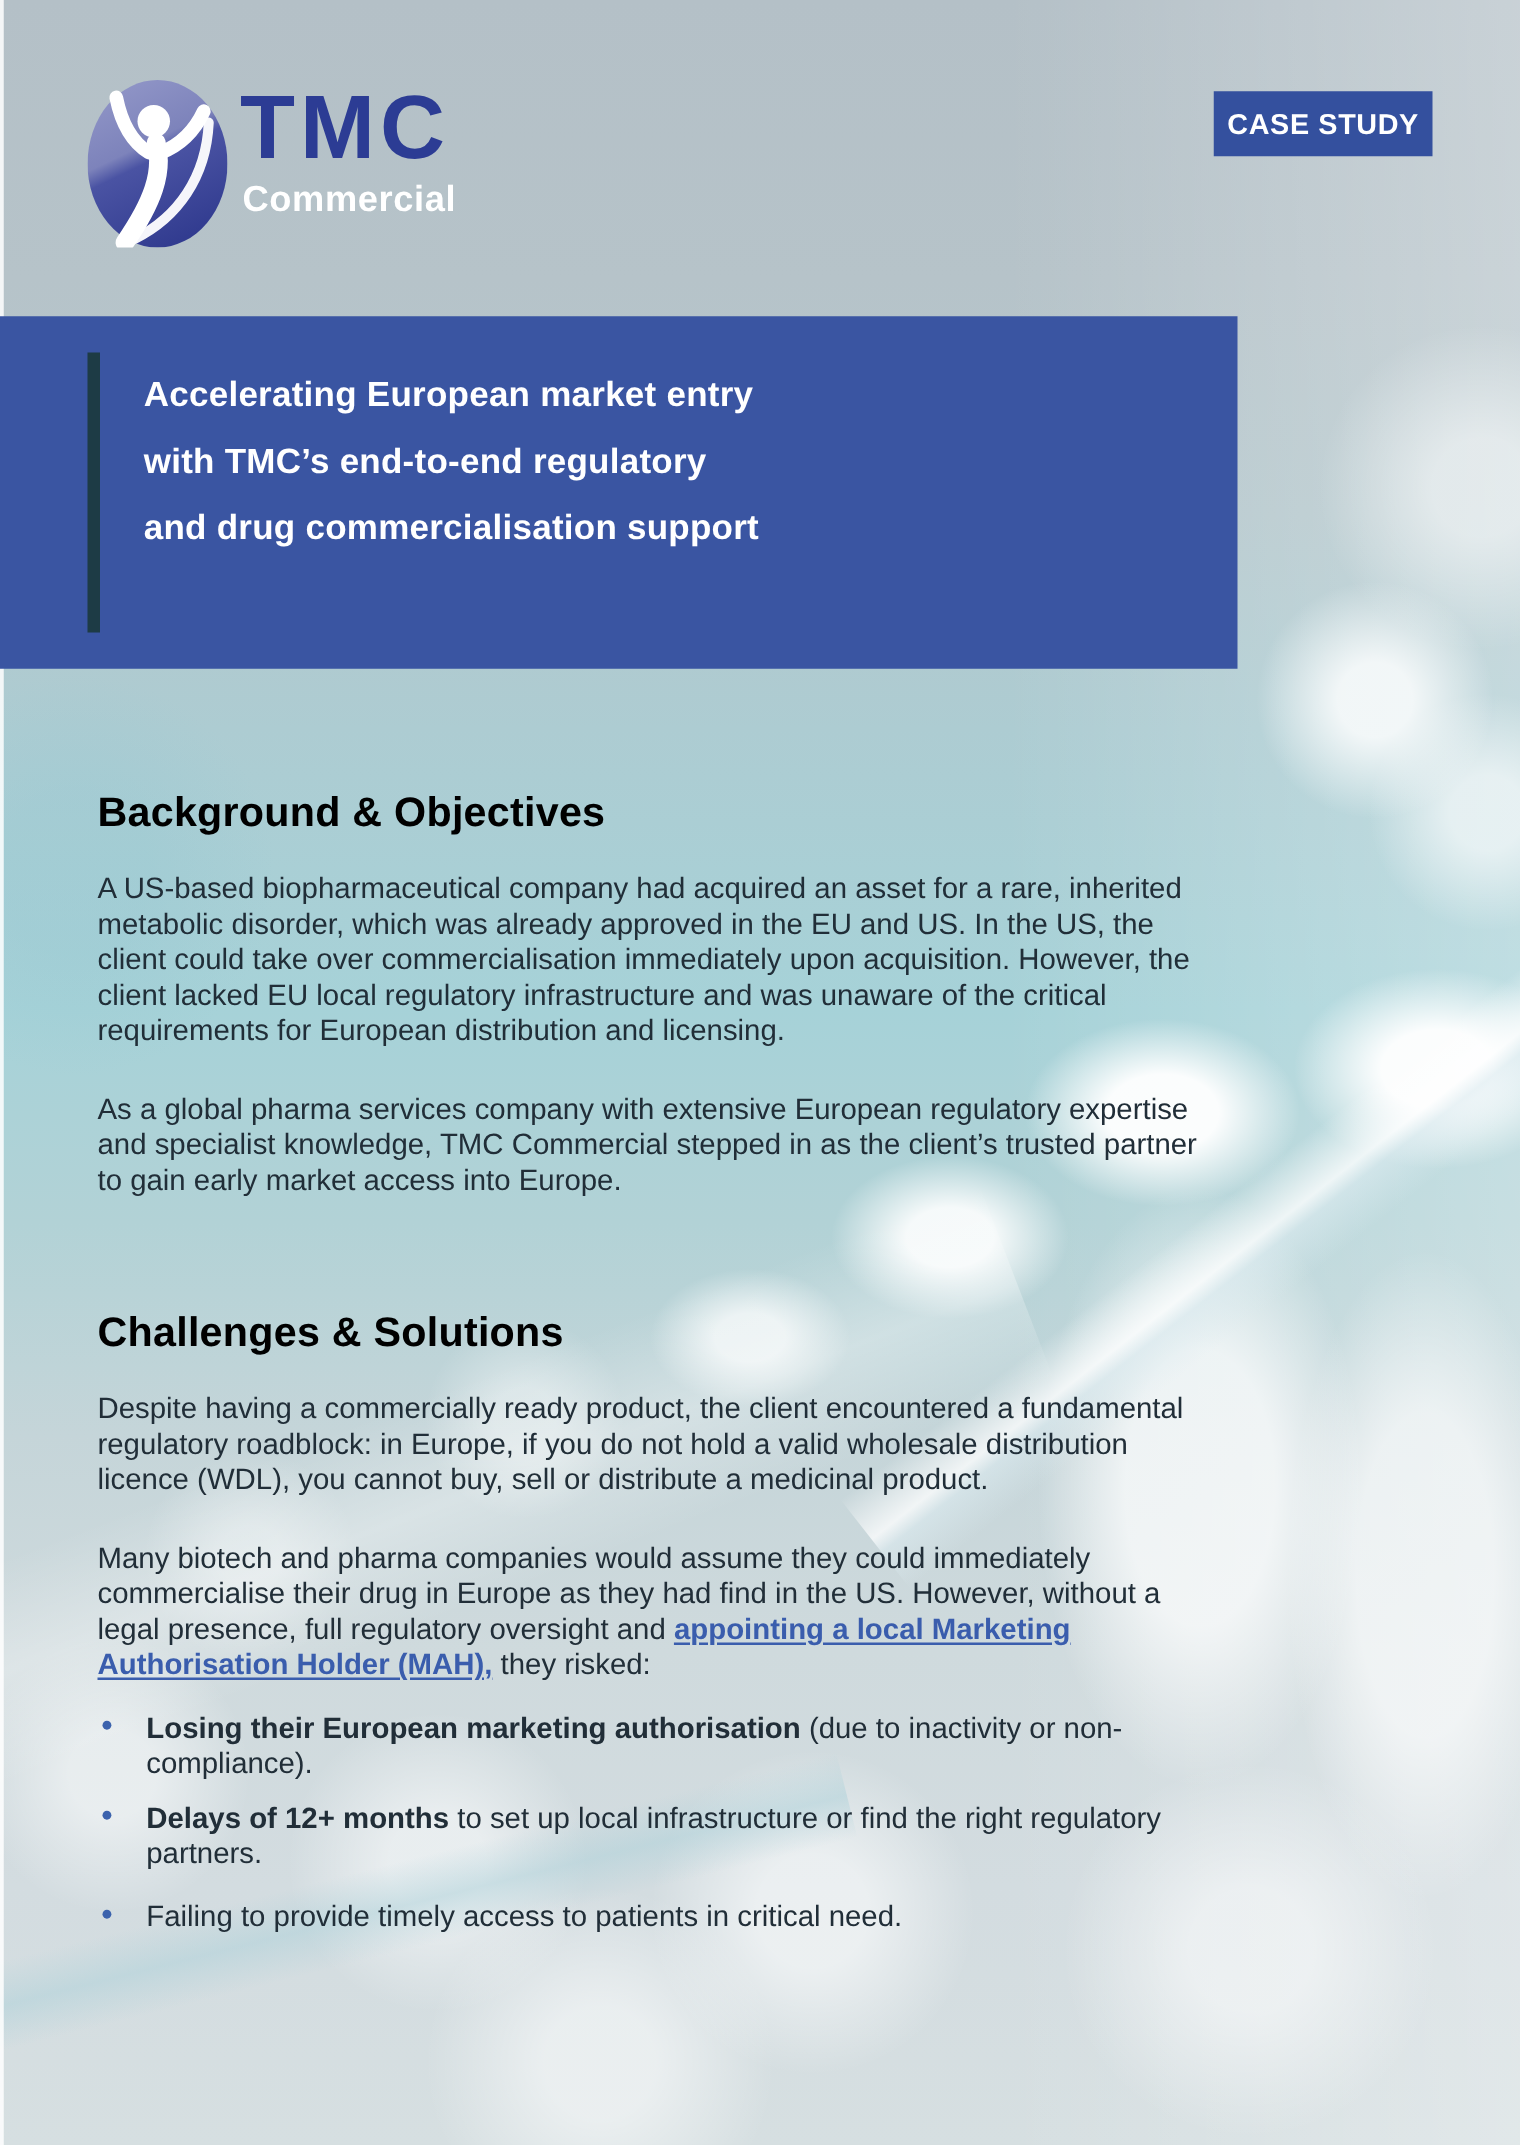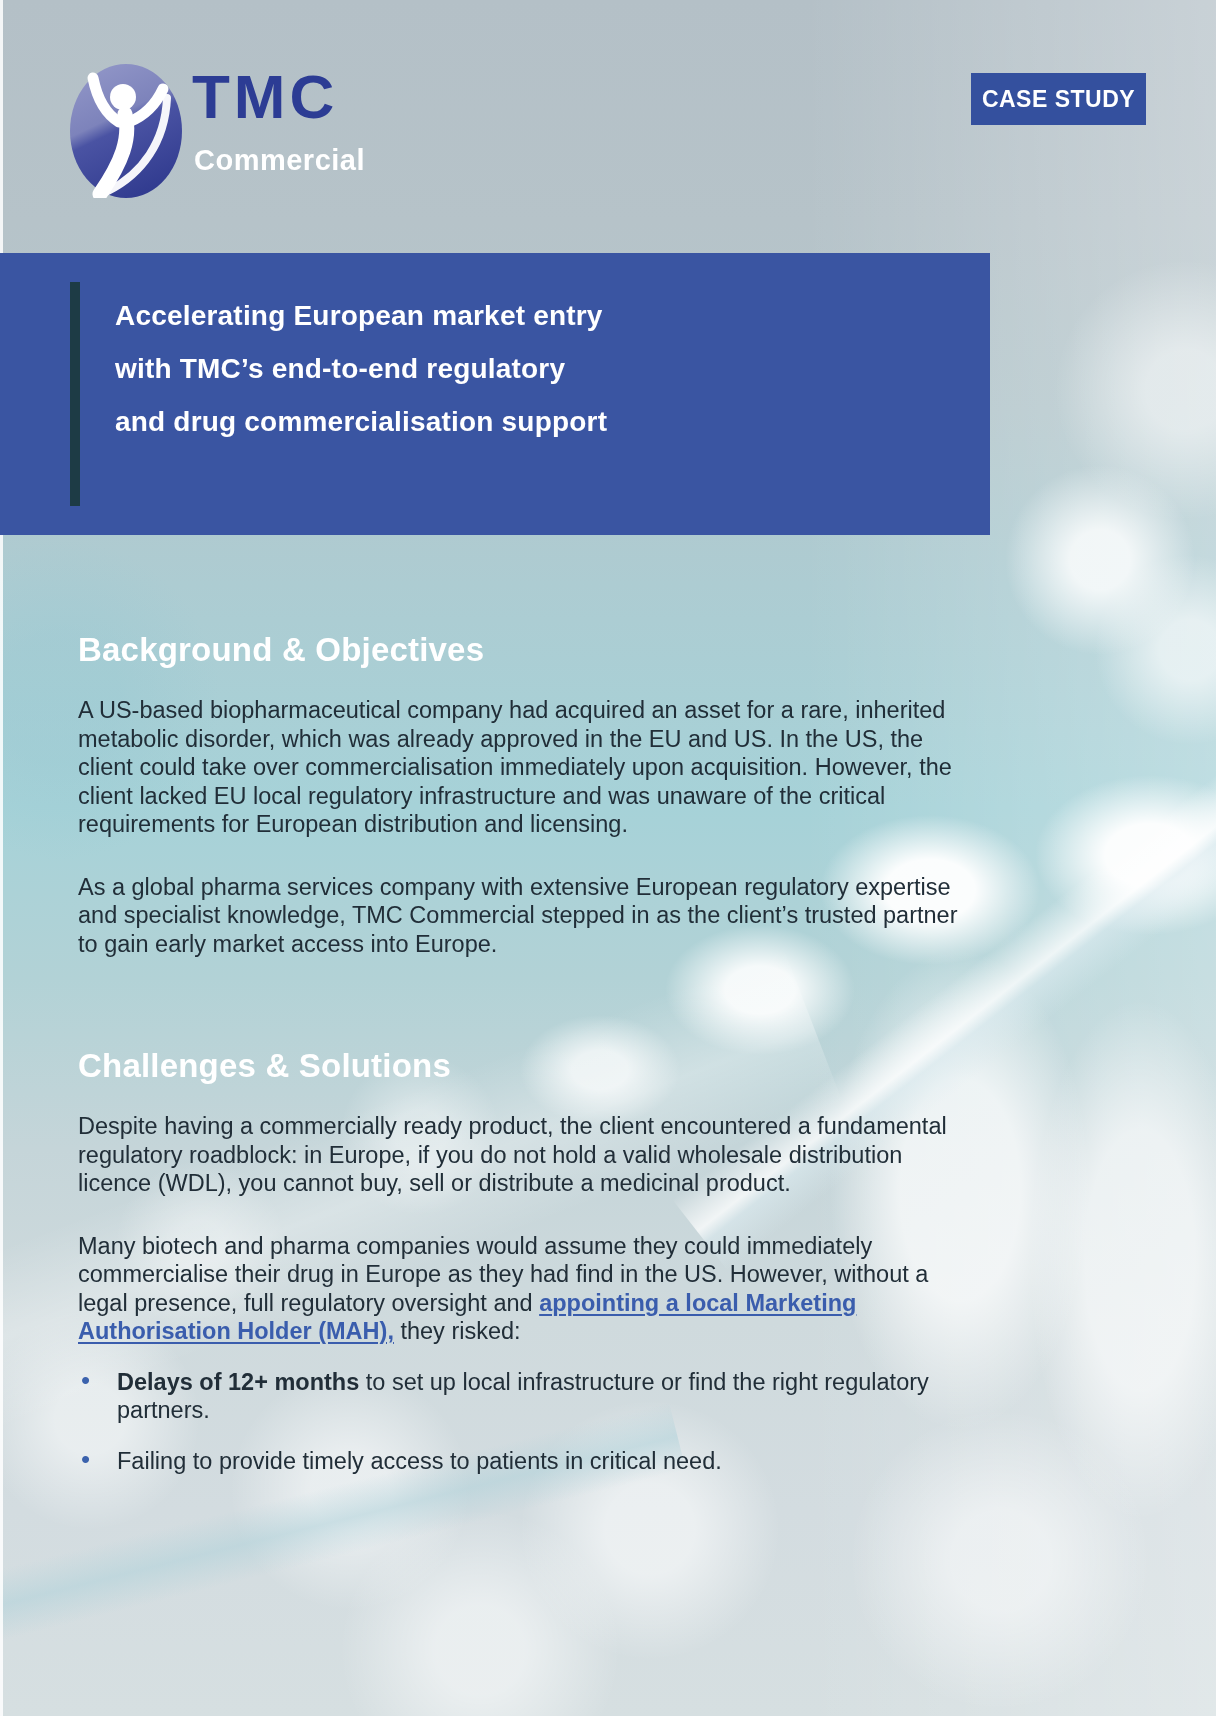--- a/index.html
+++ b/index.html
@@ -56,42 +56,42 @@
     left:-60px; top:1585px; width:760px; height:70px;
     background:linear-gradient(180deg, rgba(170,205,215,0) 0%, rgba(176,210,218,.55) 50%, rgba(170,205,215,0) 100%);
     transform:rotate(-14deg); transform-origin:left center;
   }
   .page-edge{position:absolute; left:0; top:0; width:3px; height:100%; background:rgba(255,255,255,.85);}
 
   
   .logo-mark{position:absolute; left:70px; top:64px; width:112px; height:134px;}
   .brand{
     position:absolute; left:192px; top:66px;
-    font-size:62px; font-weight:700; letter-spacing:4px; color:#2c3c94; line-height:1;
+    font-size:72px; font-weight:700; letter-spacing:4px; color:#2c3c94; line-height:1;
   }
   .subbrand{
     position:absolute; left:194px; top:146px;
     font-size:29px; font-weight:700; letter-spacing:.5px; color:#ffffff; line-height:1;
   }
   .badge{
     position:absolute; left:971px; top:73px; width:175px; height:52px;
     background:#34509e; color:#fff; display:flex; align-items:center; justify-content:center;
     font-size:23px; font-weight:700; letter-spacing:.5px;
   }
 
   
   .banner{position:absolute; left:0; top:253px; width:990px; height:282px; background:#3a55a2;}
   .accent-bar{position:absolute; left:70px; top:29px; width:10px; height:224px; background:#1d3b45;}
   .banner h1{position:absolute; left:115px; top:36px; margin:0; font-weight:700; color:#ffffff;}
   .banner h1 span{display:block; font-size:28px; line-height:53px; letter-spacing:.2px;}
 
   
   .content{position:absolute; left:78px; top:630px; width:890px; color:#212e38;}
   .content h2{
-    margin:0; font-size:33px; line-height:40px; font-weight:700; color:#ffffff; letter-spacing:.2px;
+    margin:0; font-size:33px; line-height:40px; font-weight:700; color:#000000; letter-spacing:.2px;
   }
   .content h2.second{margin-top:88px;}
   .content p{margin:26px 0 0 0; font-size:23.5px; line-height:28.5px;}
   .content p.follow{margin-top:34px;}
   .mah-link{color:#3a5dad; font-weight:700; text-decoration:underline; text-decoration-thickness:2px; text-underline-offset:3px;}
   .content ul{list-style:none; margin:22px 0 0 0; padding:0 0 0 39px;}
   .content li{position:relative; margin:0 0 15px 0; font-size:23.5px; line-height:28.5px;}
   .content li:last-child{margin-top:22px;}
   .content li::before{
     content:"\2022"; position:absolute; left:-36px; top:-2px;
@@ -148,18 +148,19 @@
 
     <h2>Background &amp; Objectives</h2>
     <p>A US-based biopharmaceutical company had acquired an asset for a rare, inherited metabolic disorder, which was already approved in the EU and US. In the US, the client could take over commercialisation immediately upon acquisition. However, the client lacked EU local regulatory infrastructure and was unaware of the critical requirements for European distribution and licensing.</p>
     <p class="follow">As a global pharma services company with extensive European regulatory expertise and specialist knowledge, TMC Commercial stepped in as the client’s trusted partner to gain early market access into Europe.</p>
 
     <h2 class="second">Challenges &amp; Solutions</h2>
     <p>Despite having a commercially ready product, the client encountered a fundamental regulatory roadblock: in Europe, if you do not hold a valid wholesale distribution licence (WDL), you cannot buy, sell or distribute a medicinal product.</p>
     <p class="follow"><span>Many biotech and pharma companies would assume they could immediately commercialise their drug in Europe as they had find in the US. However, without a legal presence, full regulatory oversight and </span><a href="#" class="mah-link">appointing a local Marketing Authorisation Holder (MAH),</a><span> they risked:</span></p>
 
     <ul>
+      <li><span class="b-bold">Losing their European marketing authorisation</span><span> (due to inactivity or non-compliance).</span></li>
       <li><span class="b-bold">Delays of 12+ months</span><span> to set up local infrastructure or find the right regulatory partners.</span></li>
       <li><span class="b-bold"></span><span>Failing to provide timely access to patients in critical need.</span></li>
     </ul>
 
   </div>
 </div>
 
 </body></html>

